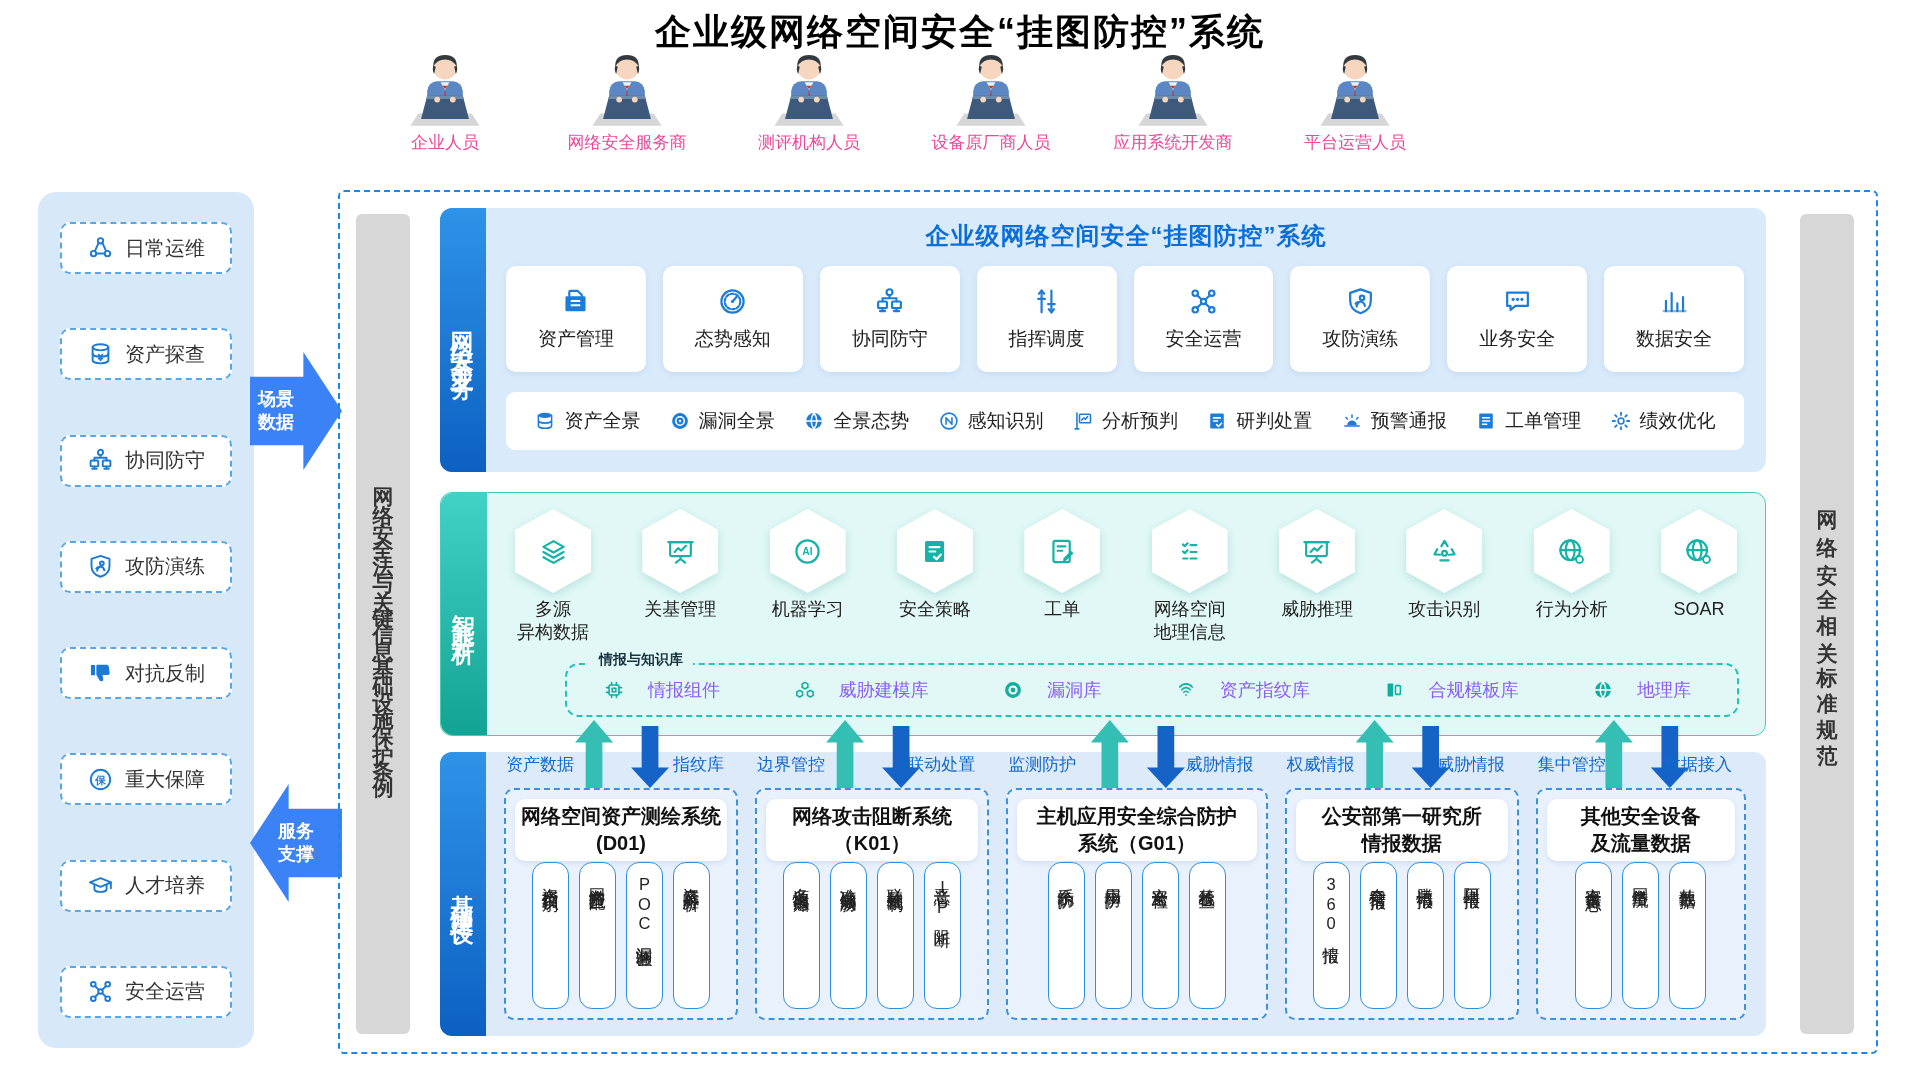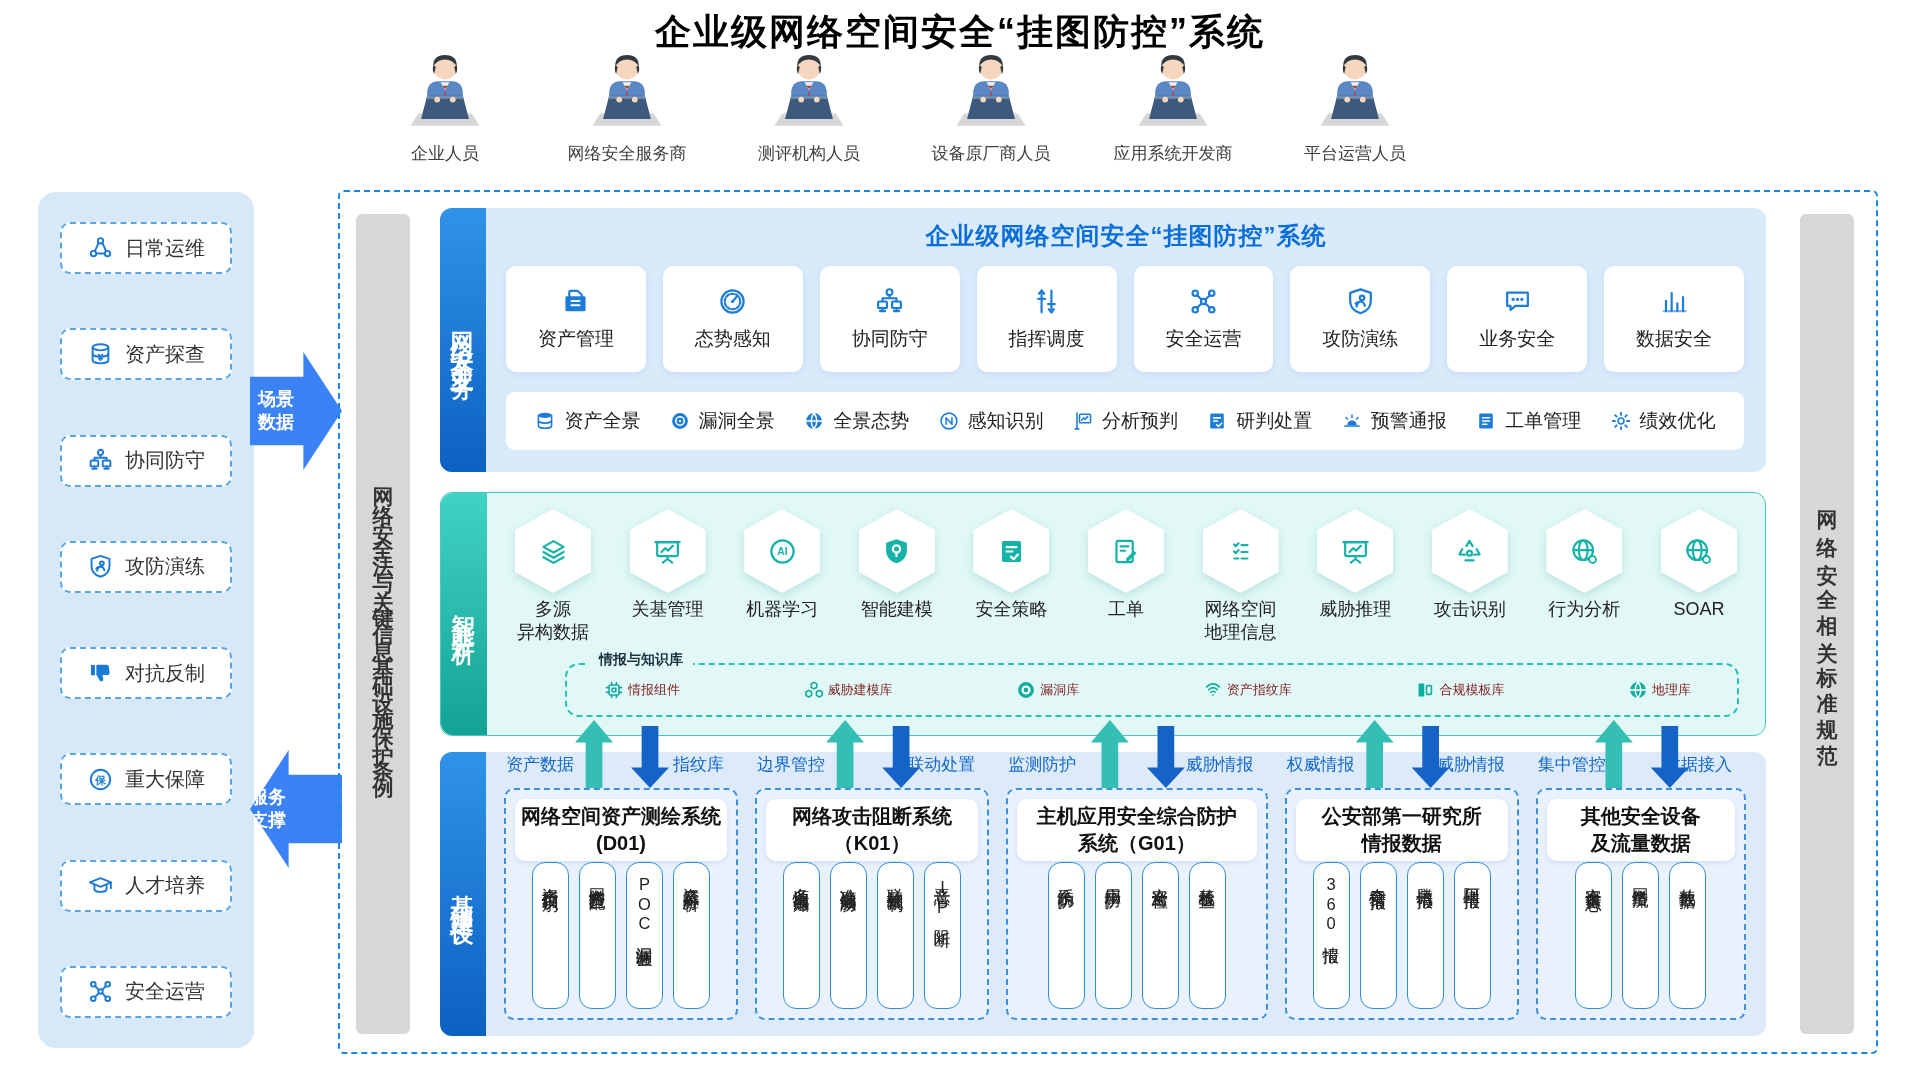--- a/index.html
+++ b/index.html
@@ -5,36 +5,36 @@
   *{margin:0;padding:0;box-sizing:border-box}
   html,body{background:#fff}
   .page{position:relative;width:1920px;height:1080px;overflow:hidden;background:#fff;
         font-family:"Liberation Sans","DejaVu Sans",sans-serif;color:#222}
   .title{position:absolute;top:8px;left:0;width:100%;text-align:center;
          font-size:36px;font-weight:bold;color:#000;letter-spacing:2px}
   
   .actors{position:absolute;left:370px;top:50px;width:1060px;display:flex;justify-content:space-between}
   .actor{width:150px;display:flex;flex-direction:column;align-items:center}
   .person-icon svg{width:92px;height:78px;display:block}
-  .actor-label{margin-top:14px;font-size:17px;color:#404040}
+  .actor-label{margin-top:3px;font-size:17px;color:#ec4899}
   
   .sidebar{position:absolute;left:38px;top:192px;width:216px;height:856px;background:#d7e9f8;
            border-radius:18px;display:flex;flex-direction:column;justify-content:space-between;
            align-items:center;padding:30px 0}
   .side-item{width:172px;height:52px;background:#fff;border:2px dashed #57a6e8;border-radius:10px;
              display:flex;align-items:center;justify-content:center;gap:11px;cursor:pointer}
   .side-item .icon{font-size:27px;color:#1b7ad6}
   .side-label{font-size:20px;color:#333}
   
   .flow{position:absolute;left:250px;width:92px;height:118px;background:#3b82f6;display:flex;
         align-items:center;color:#fff;font-weight:bold;font-size:18px;line-height:1.3}
   .flow span{width:2em;display:block;text-align:center}
   .flow-right{top:352px;clip-path:polygon(0 21%,58% 21%,58% 0,100% 50%,58% 100%,58% 79%,0 79%);padding-left:8px}
-  .flow-left{top:750px;clip-path:polygon(100% 21%,42% 21%,42% 0,0 50%,42% 100%,42% 79%,100% 79%);
-             justify-content:flex-start;}
+  .flow-left{top:784px;clip-path:polygon(100% 21%,42% 21%,42% 0,0 50%,42% 100%,42% 79%,100% 79%);
+             justify-content:center;}
   
   .outer-dashed{position:absolute;left:338px;top:190px;width:1540px;height:864px;
                 border:2px dashed #1a86e8;border-radius:6px}
   .vbar{position:absolute;top:214px;width:54px;height:820px;background:#d7d7d7;border-radius:6px;
         display:flex;align-items:center;justify-content:center}
   .vbar span{writing-mode:vertical-lr;text-orientation:upright;font-weight:bold;font-size:21px;color:#333}
   .vbar-left{left:356px}.vbar-left span{letter-spacing:17px}
   .vbar-right{left:1800px}.vbar-right span{letter-spacing:26px}
   
   .sec{position:absolute;left:440px;width:1326px;border-radius:12px}
@@ -62,21 +62,21 @@
   .hex-item{width:108px;display:flex;flex-direction:column;align-items:center;cursor:pointer}
   .hexwrap{filter:drop-shadow(0 3px 4px rgba(20,140,130,.20))}
   .hex{width:76px;height:84px;background:#fff;display:flex;align-items:center;justify-content:center;
        clip-path:polygon(50% 0,100% 25%,100% 75%,50% 100%,0 75%,0 25%)}
   .hex .icon{font-size:31px;color:#15b3a7}
   .hex-label{margin-top:5px;font-size:18px;color:#222;text-align:center;line-height:1.25;white-space:pre-line}
   .kb-box{position:absolute;left:124px;right:26px;top:170px;height:54px;border:2px dashed #25c2b6;
           border-radius:14px;display:flex;align-items:center;justify-content:space-between;padding:0 46px 0 36px}
   .kb-title{position:absolute;top:-14px;left:22px;background:#e1f8f6;padding:0 10px;
             font-size:14px;font-weight:bold;color:#16323e}
-  .kb-item{display:flex;align-items:center;gap:3px;font-size:13px;color:#7f1d1d;cursor:pointer}
+  .kb-item{display:flex;align-items:center;gap:23px;font-size:18px;color:#8b5cf6;cursor:pointer}
   .kb-item .icon{font-size:22px;color:#10ada1}
   
   .sys-row{position:absolute;left:64px;right:20px;top:36px;bottom:16px;display:flex;gap:17px}
   .sys{position:relative;flex:232 0 0;border:2px dashed #3c90e0;border-radius:10px;background:#e9f1fd;
        padding:9px;display:flex;flex-direction:column;gap:1px}
   .sys-row>.sys:nth-child(3){flex:262 0 0}
   .sys-row>.sys:nth-child(5){flex:206 0 0}
   .sys-title{background:#fff;border-radius:10px;min-height:62px;display:flex;flex-direction:column;
              align-items:center;justify-content:center;font-size:20px;font-weight:bold;color:#111;
              line-height:1.35;box-shadow:0 2px 5px rgba(30,90,160,.12);text-align:center;cursor:pointer}
@@ -572,34 +572,20 @@
                 <svg viewBox="0 0 24 24">
                   <circle cx="12" cy="12" r="8.6"></circle>
                   <text x="12" y="15" text-anchor="middle" font-size="8" font-weight="bold" fill="currentColor" stroke="none" font-family="sans-serif">AI</text>
                 </svg>
               </span>
             </div>
           </div>
           <div class="hex-label">机器学习</div>
         </div>
 
-        <div class="hex-item">
-          <div class="hexwrap">
-            <div class="hex">
-              <span class="icon">
-                <svg viewBox="0 0 24 24">
-                  <path d="M12 2.6 20 5.3v6.2c0 4.9-3.4 8.3-8 9.6-4.6-1.3-8-4.7-8-9.6V5.3Z" fill="currentColor" stroke="none"></path>
-                  <circle cx="12" cy="10" r="2.8" stroke="#fff"></circle>
-                  <path d="M12 12.8v2.8" stroke="#fff"></path>
-                </svg>
-              </span>
-            </div>
-          </div>
-          <div class="hex-label">智能建模</div>
-        </div>
 
         <div class="hex-item">
           <div class="hexwrap">
             <div class="hex">
               <span class="icon">
                 <svg viewBox="0 0 24 24">
                   <rect x="4.6" y="3.8" width="14.8" height="16.4" rx="1.4" fill="currentColor" stroke="none"></rect>
                   <path d="M8.2 8.6h7.6M8.2 12h4.4" stroke="#fff"></path>
                   <path d="M11.6 16l2 2 3.4-3.6" stroke="#fff"></path>
                 </svg>

